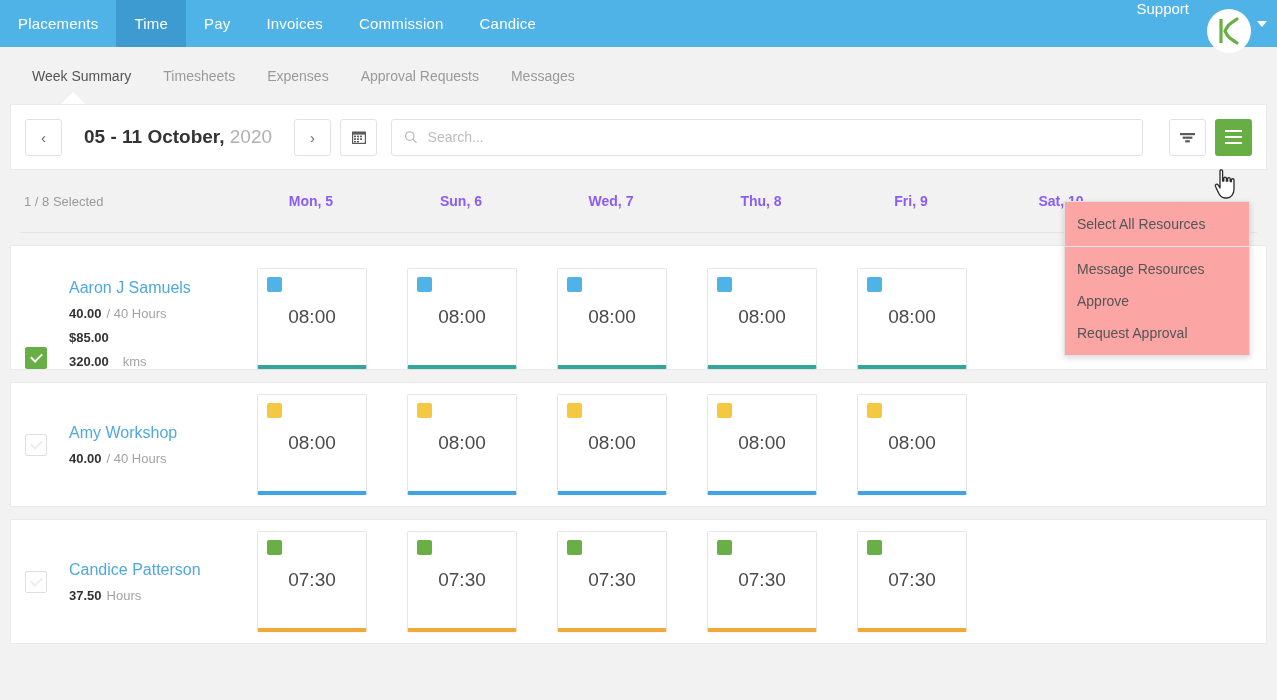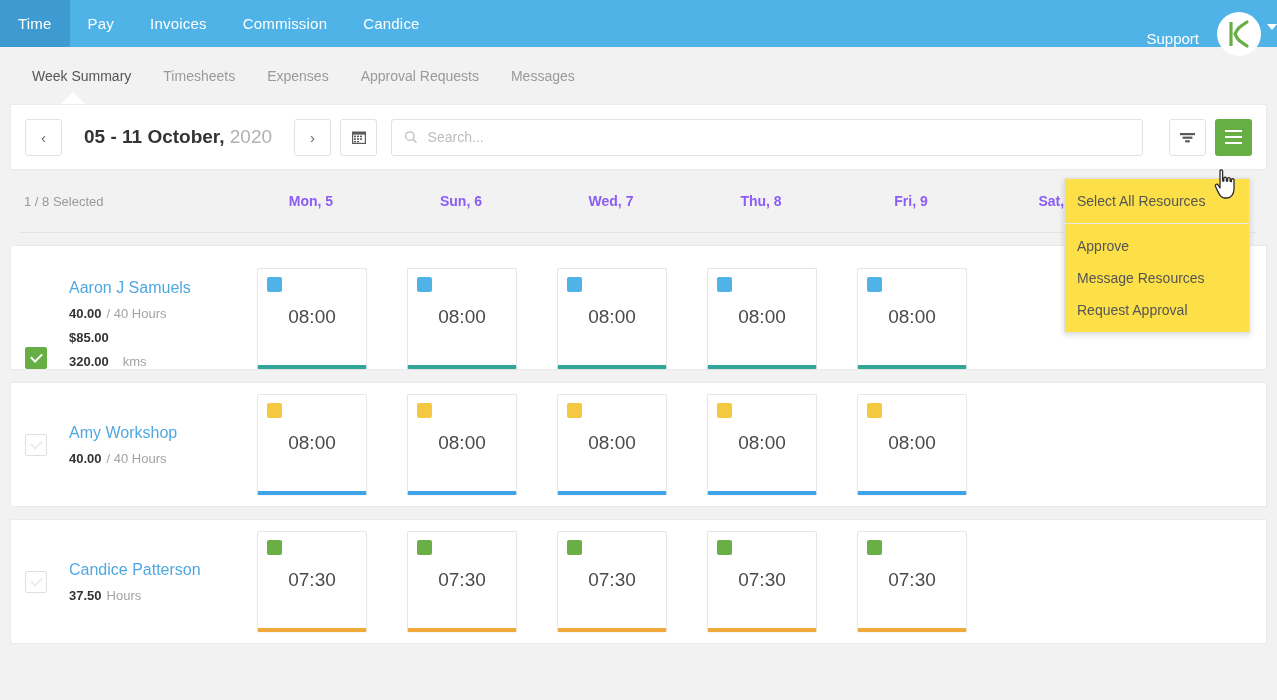--- a/index.html
+++ b/index.html
@@ -25,21 +25,22 @@
     padding: 0 18px;
     color: #ffffff;
     font-size: 15px;
     letter-spacing: .2px;
     cursor: pointer;
     white-space: nowrap;
   }
   .nav-item.active { background: #3d9bd1; }
   .nav-right {
     margin-left: auto;
-    display: flex; align-items: flex-end;
+    display: flex; align-items: flex-start;
+    padding-right: 10px;
   }
   .support-link {
     color: #ffffff; font-size: 15px; cursor: pointer; margin-right: 18px;
   }
   .avatar {
     width: 44px; height: 44px; border-radius: 50%;
     background: #ffffff;
     display: flex; align-items: center; justify-content: center;
     position: relative; top: 9px;
   }
@@ -169,23 +170,23 @@
   .cursor-hand {
     position: absolute;
     left: 1212px; top: 168px;
     z-index: 30;
     pointer-events: none;
   }
 
   
   .dropdown {
     position: absolute;
-    left: 1064px; top: 178px;
+    left: 1064px; top: 201px;
     width: 186px;
-    background: #fde047;
+    background: #fca5a5;
     border: 1px solid #e0e0e0;
     box-shadow: 0 2px 6px rgba(0,0,0,.15);
     z-index: 20;
     padding: 6px 0;
   }
   .dd-item {
     font-size: 14px;
     color: #555555;
     padding: 8px 12px;
     cursor: pointer;
@@ -283,20 +284,21 @@
     width: 15px; height: 15px;
     border-radius: 2px;
   }
   .tcard .time { font-size: 19px; color: #4a4a4a; }
 </style>
 </head>
 <body>
 
 <div class="topnav">
   <div class="nav-items" id="navItems">
+      <div class="nav-item">Placements</div>
       <div class="nav-item active">Time</div>
       <div class="nav-item">Pay</div>
       <div class="nav-item">Invoices</div>
       <div class="nav-item">Commission</div>
       <div class="nav-item">Candice</div>
     </div>
   <div class="nav-right">
     <span class="support-link">Support</span>
     <div style="display:flex;align-items:flex-start;">
       <div class="avatar">
@@ -510,20 +512,20 @@
           </div>
           <div class="cell"></div>
         </div>
       </div>
     </div>
 </div>
 
 <div class="dropdown" id="dropdown">
     <div class="dd-item">Select All Resources</div>
     <div class="dd-sep"></div>
+    <div class="dd-item">Message Resources</div>
     <div class="dd-item">Approve</div>
-    <div class="dd-item">Message Resources</div>
     <div class="dd-item">Request Approval</div>
   </div>
 
 <svg class="cursor-hand" width="28" height="32" viewBox="0 0 28 32">
   <path d="M8 3 C8 1.4 10.6 1.4 10.6 3 L10.6 13 L11.8 13 L11.8 10.2 C11.8 8.7 14.4 8.7 14.4 10.2 L14.4 13.2 L15.6 13.2 L15.6 10.8 C15.6 9.3 18.2 9.3 18.2 10.8 L18.2 13.6 L19.4 13.6 L19.4 11.8 C19.4 10.4 22 10.4 22 11.8 L22 21 C22 26 19 30 15 30 L13 30 C9.5 30 7.6 27.6 6.4 24.6 L3.4 18.2 C2.7 16.6 5 15.3 6 16.9 L8 20 Z" fill="#ffffff" stroke="#2b2b2b" stroke-width="1.3" stroke-linejoin="round"></path>
 </svg>
 
 </body></html>

